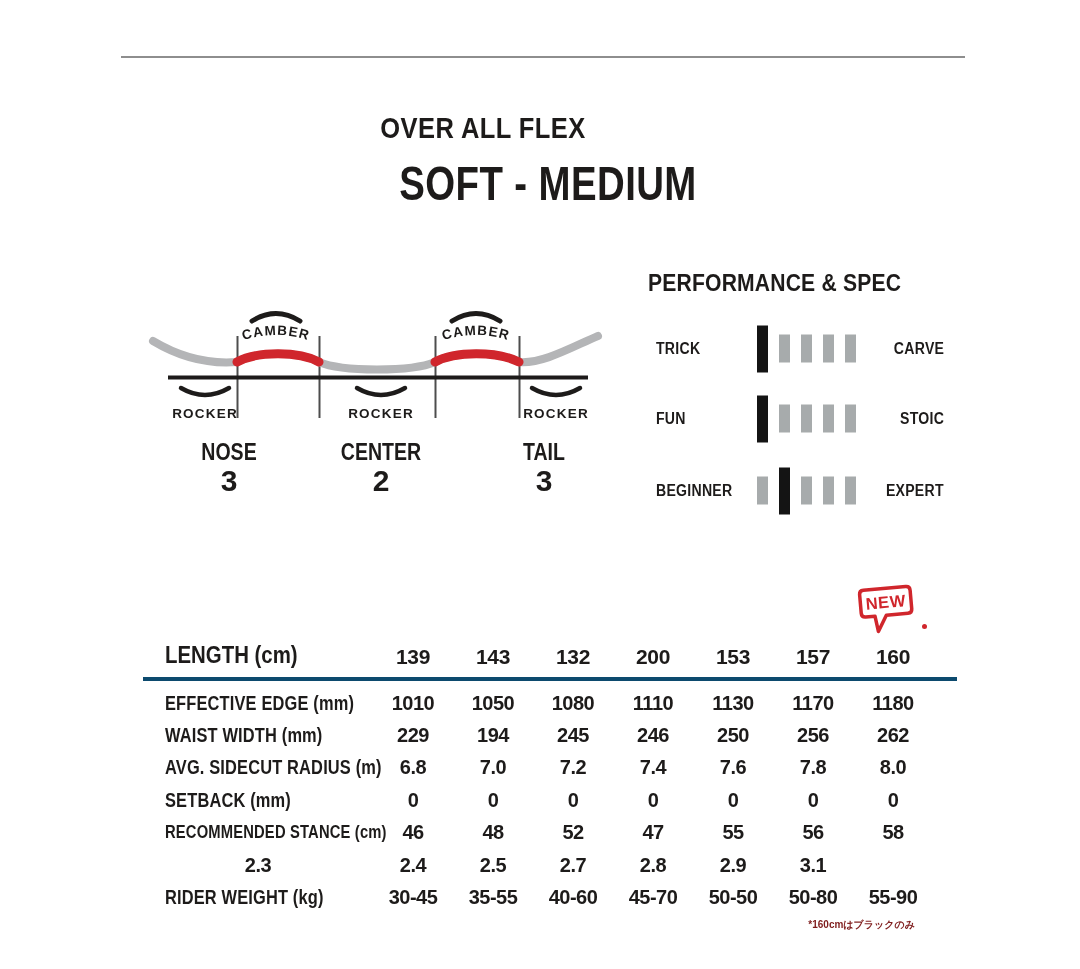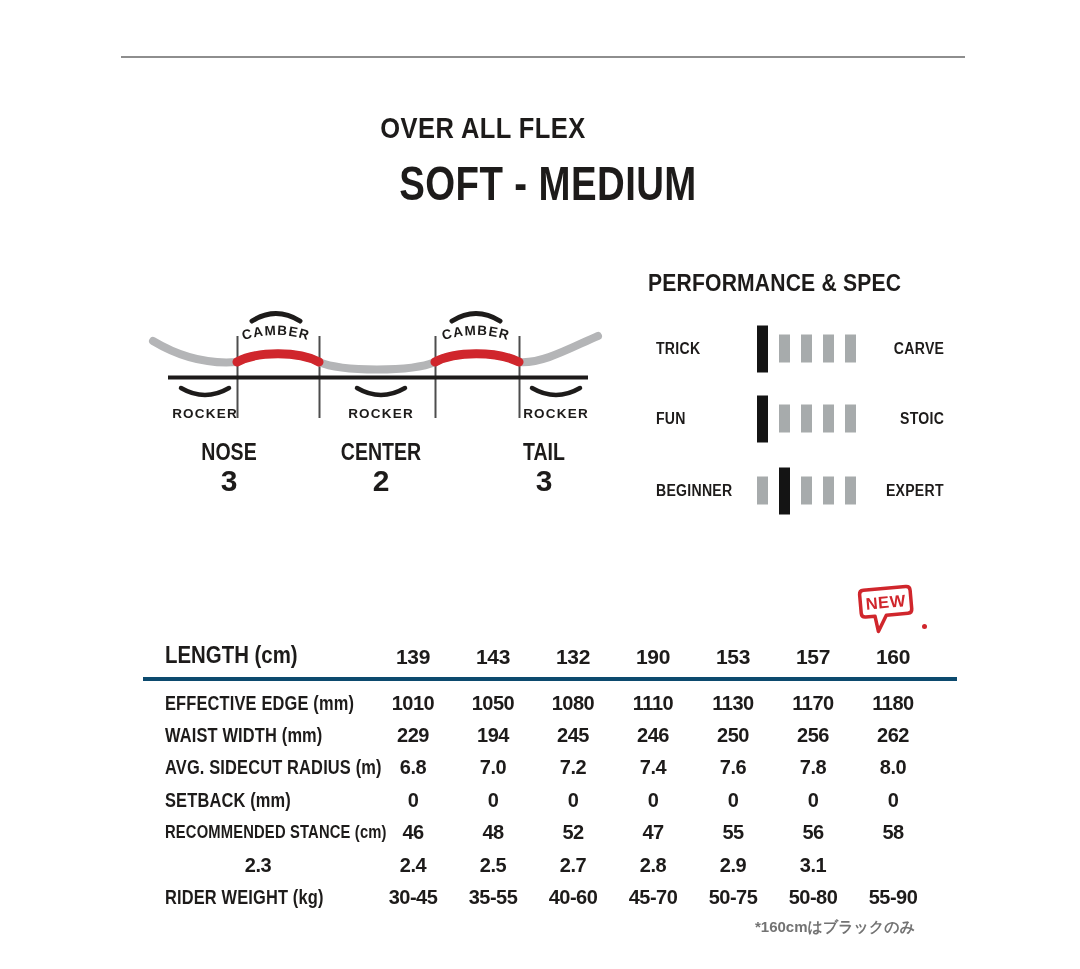--- a/index.html
+++ b/index.html
@@ -67,21 +67,21 @@
   #spec-body { padding-top:6px; }
   .spec-row { height:32.4px; align-items:center; }
   .row-label { padding-left:22px; font-weight:800; font-size:20px; }
   .row-label span { display:inline-block; transform:scaleX(0.82); transform-origin:left center;
                     white-space:nowrap; letter-spacing:0.2px; }
   .spec-row:nth-child(3) .row-label { font-size:20px; }
   .spec-row:nth-child(5) .row-label { font-size:18px; }
   .value-cell { text-align:center; font-size:20px; font-weight:800; letter-spacing:-0.5px; white-space:nowrap; }
 
   
-  #footnote { right:165px; top:918px; font-size:15px; font-weight:700; color:#737373;
+  #footnote { right:165px; top:918px; font-size:10px; font-weight:700; color:#7f1d1d;
               text-align:right; white-space:nowrap; }
 </style>
 </head>
 <body>
 
 <div id="page">
 
   <div id="top-rule" class="abs"></div>
 
   <div id="kicker" class="abs"><span class="t">OVER ALL FLEX</span></div>
@@ -180,21 +180,21 @@
   </svg>
   <div id="new-dot" class="abs"></div>
 
   <div id="spec-table" class="abs">
     <div id="spec-header" class="tgrid">
       <div class="hlabel"><span>LENGTH (cm)</span></div>
 
     <div class="col-cell">139</div>
         <div class="col-cell">143</div>
         <div class="col-cell">132</div>
-        <div class="col-cell">190</div>
+        <div class="col-cell">200</div>
         <div class="col-cell">153</div>
         <div class="col-cell">157</div>
         <div class="col-cell">160</div>
       </div>
     <div id="spec-body">
 
     <div class="tgrid spec-row">
           <div class="row-label"><span>EFFECTIVE EDGE (mm)</span></div>
           <div class="value-cell">1010</div>
           <div class="value-cell">1050</div>
@@ -252,21 +252,21 @@
           <div class="value-cell">2.8</div>
           <div class="value-cell">2.9</div>
           <div class="value-cell">3.1</div>
         </div>
         <div class="tgrid spec-row">
           <div class="row-label"><span>RIDER WEIGHT (kg)</span></div>
           <div class="value-cell">30-45</div>
           <div class="value-cell">35-55</div>
           <div class="value-cell">40-60</div>
           <div class="value-cell">45-70</div>
-          <div class="value-cell">50-75</div>
+          <div class="value-cell">50-50</div>
           <div class="value-cell">50-80</div>
           <div class="value-cell">55-90</div>
         </div>
       </div>
   </div>
 
   <div id="footnote" class="abs">*160cmはブラックのみ</div>
 
 </div>
 

